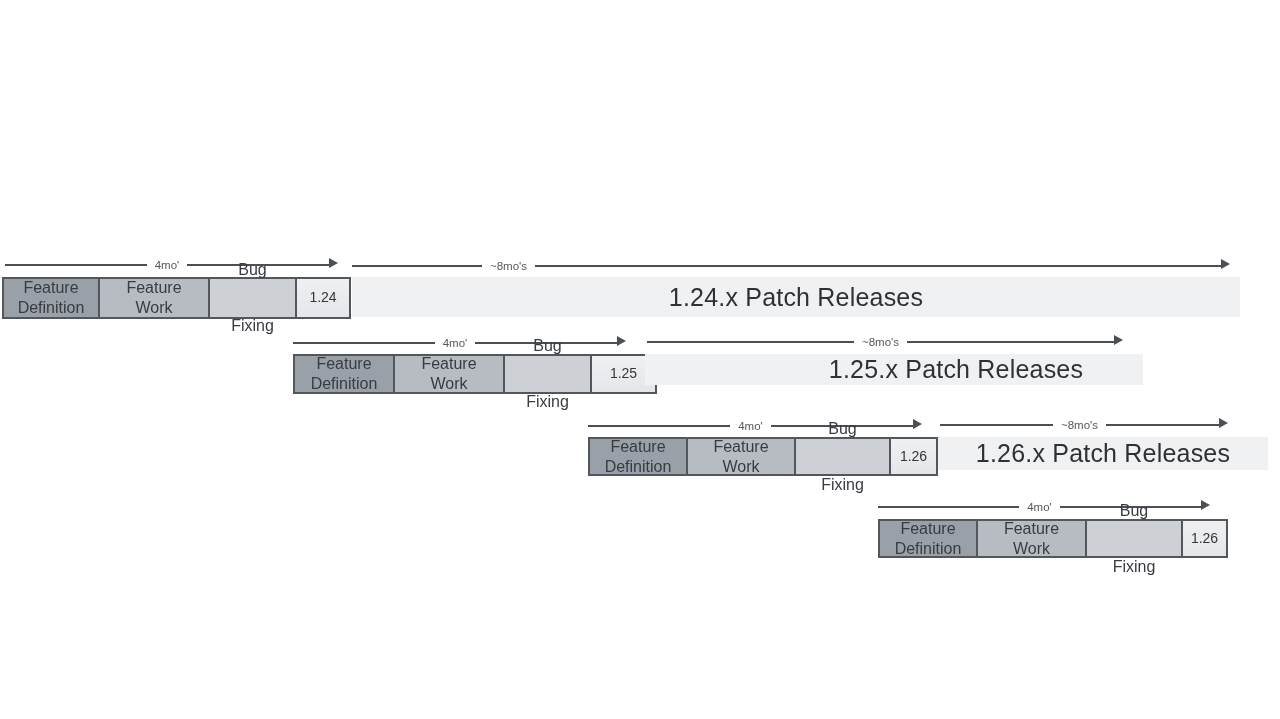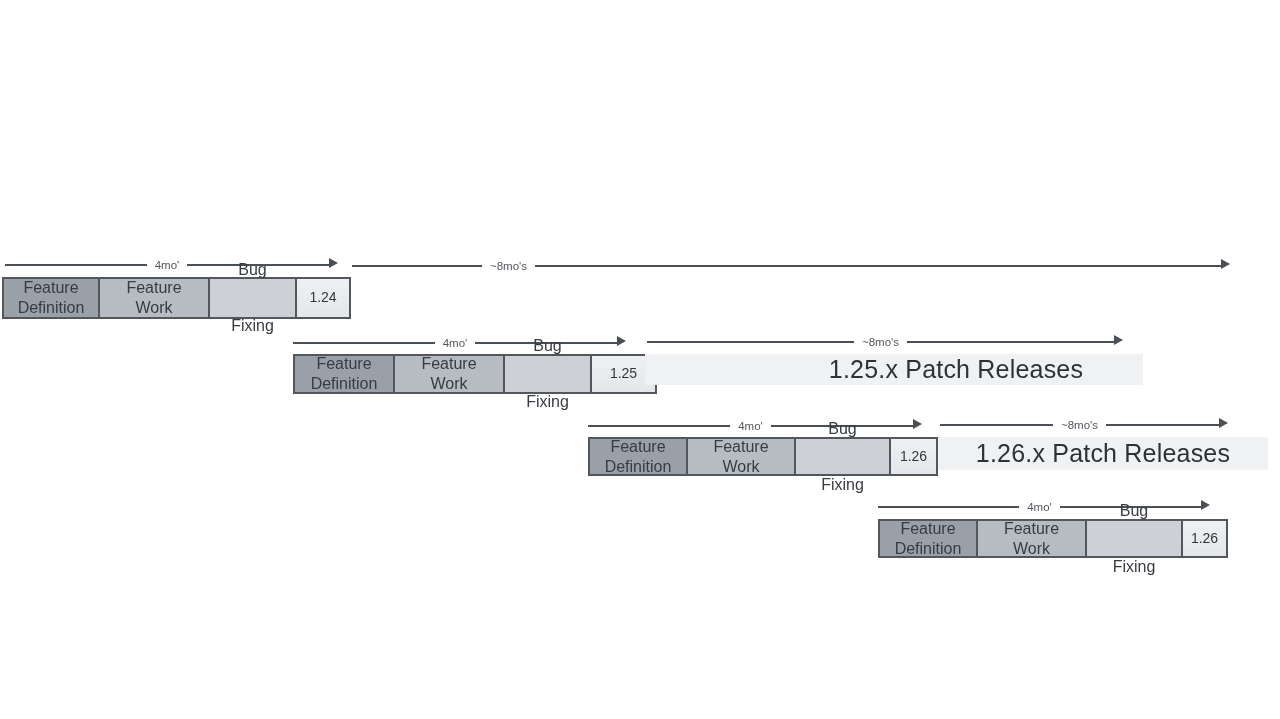--- a/index.html
+++ b/index.html
@@ -56,20 +56,23 @@
       <span>Feature</span>
       <span>Work</span>
     </div>
     <div class="phase bf" style="width:89px;">
       <span>Bug</span>
       <span>Fixing</span>
     </div>
     <div class="phase ver" style="width:56px;">
       <span>1.24</span>
     </div>
+  </div>
+  <div class="patch-bar" style="left:352px;top:277px;width:888px;height:40px;">
+    <span class="patch-text">1.24.x Patch Releases</span>
   </div>
 
   <div class="arrow" style="left:293px;top:329px;width:333px;">
     <div class="seg"></div>
     <div class="arrow-label">4mo'</div>
     <div class="seg"></div>
     <div class="head"></div>
   </div>
   <div class="arrow" style="left:647px;top:328px;width:476px;">
     <div class="seg"></div>

